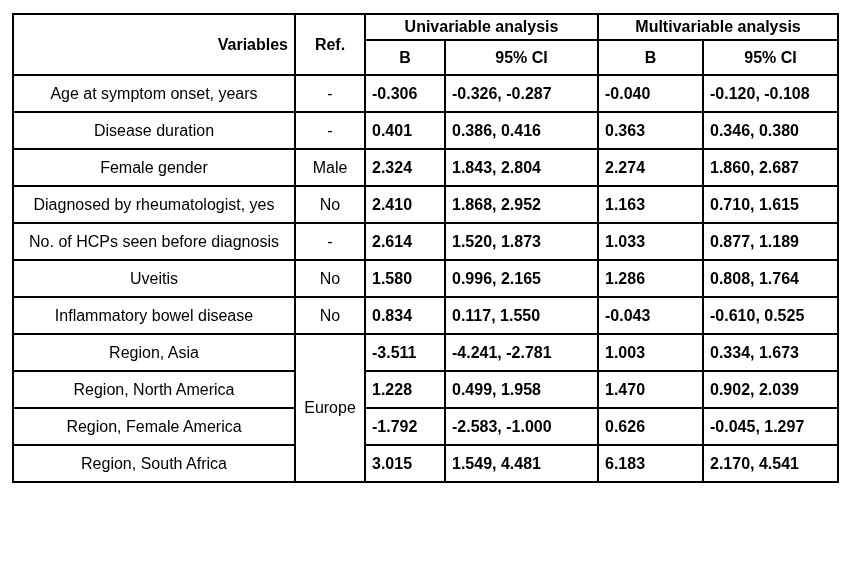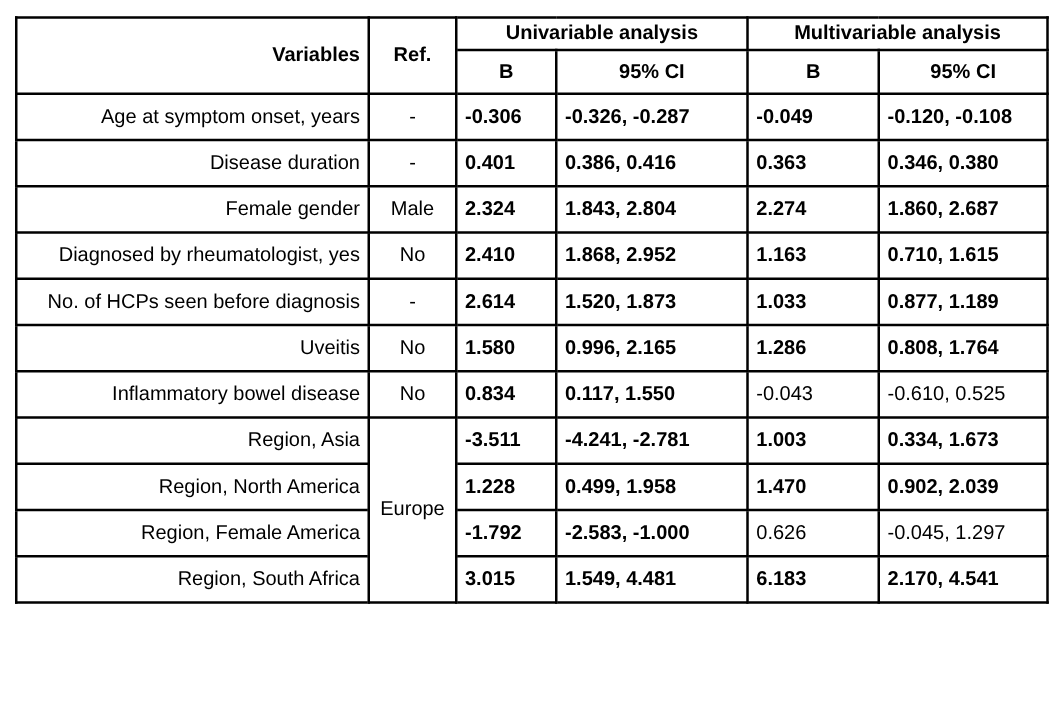--- a/index.html
+++ b/index.html
@@ -40,33 +40,33 @@
   col.c-mb   { width: 105px; }
   col.c-mci  { width: 135px; }
 
   thead th { font-weight: bold; text-align: center; }
   thead tr.h1 th { height: 26px; }
   thead tr.h2 th { height: 35px; }
   th.var-head { text-align: right; padding-left: 8px; }
 
   tbody td { height: 37px; }
   td.var {
-    text-align: right;
+    text-align: center;
     font-weight: normal;
     padding-left: 8px;
   }
   td.ref {
     text-align: center;
     font-weight: normal;
   }
   td.num {
     text-align: left;
     font-weight: bold;
   }
-  td.regular { font-weight: normal; }
+  td.regular { font-weight: bold; }
 </style>
 </head>
 <body>
 
 <div class="page">
   <table class="results">
     <colgroup>
       <col class="c-var">
         <col class="c-ref">
         <col class="c-ub">
@@ -87,21 +87,21 @@
         <th>B</th>
         <th>95% CI</th>
       </tr>
     </thead>
     <tbody>
       <tr>
         <td class="var">Age at symptom onset, years</td>
         <td class="ref">-</td>
         <td class="num">-0.306</td>
         <td class="num">-0.326, -0.287</td>
-        <td class="num multi">-0.049</td>
+        <td class="num multi">-0.040</td>
         <td class="num multi">-0.120, -0.108</td>
       </tr>
       <tr>
         <td class="var">Disease duration</td>
         <td class="ref">-</td>
         <td class="num">0.401</td>
         <td class="num">0.386, 0.416</td>
         <td class="num multi">0.363</td>
         <td class="num multi">0.346, 0.380</td>
       </tr>

